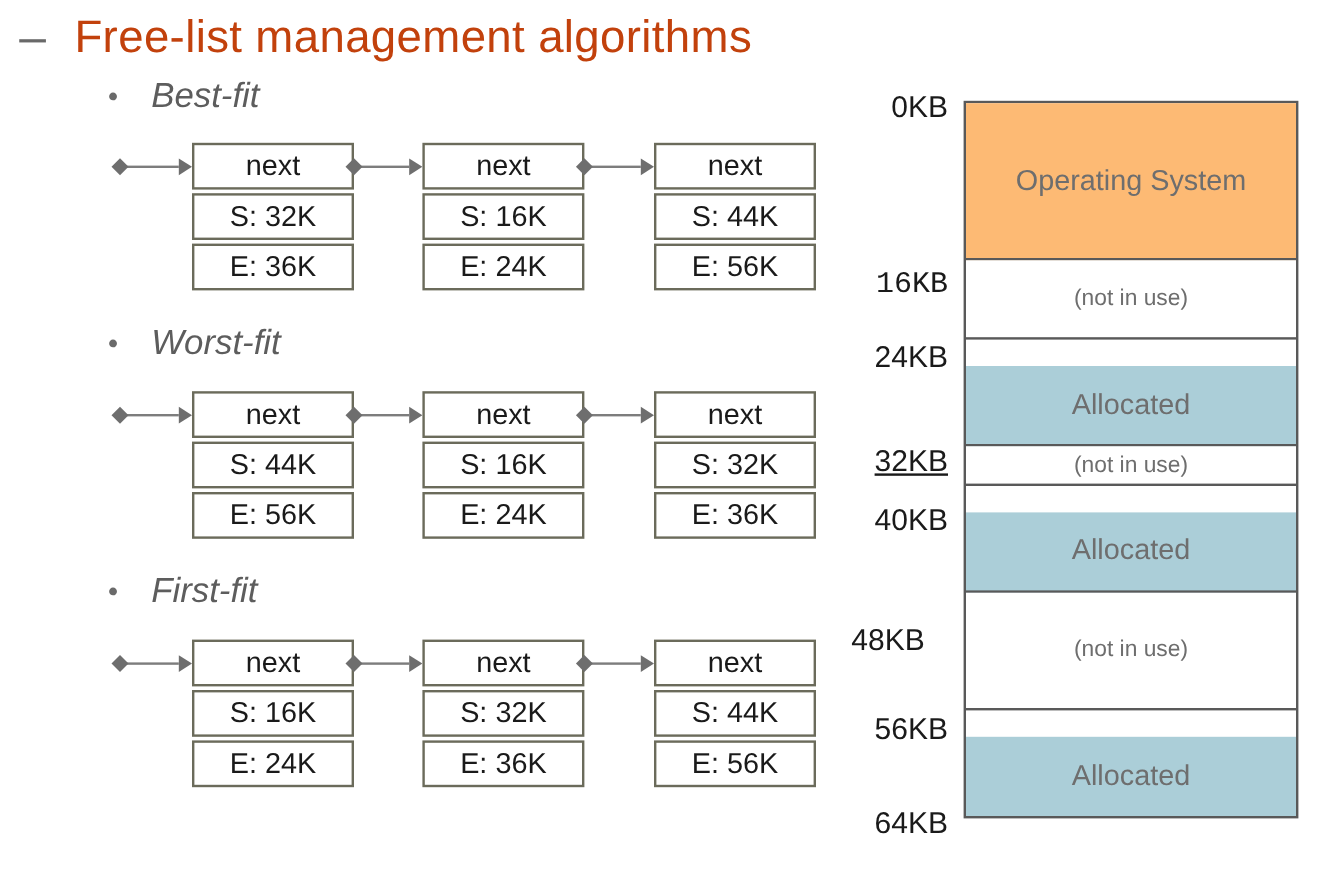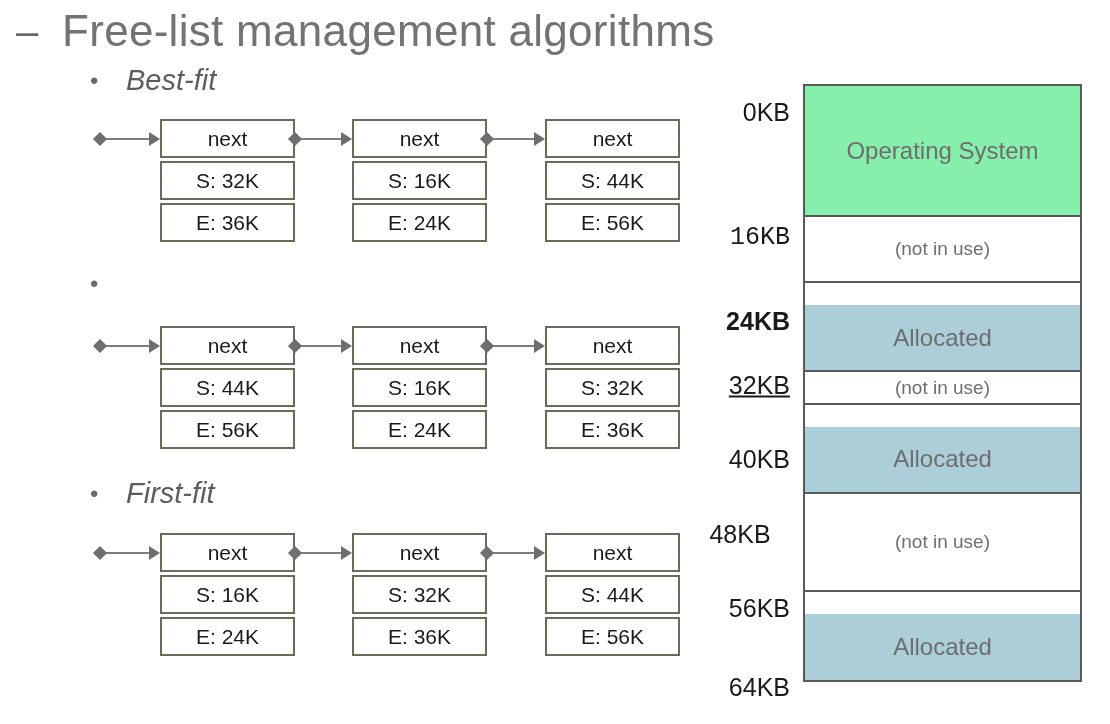--- a/index.html
+++ b/index.html
@@ -4,34 +4,34 @@
 <style>
   html,body { margin:0; padding:0; background:#ffffff; }
   .slide {
     position:relative; width:1110px; height:724px; background:#ffffff;
     font-family:"Liberation Sans", sans-serif; overflow:hidden;
   }
 
   
   .title-row { position:absolute; left:16px; top:6px; display:flex; align-items:flex-start; color:#696969; }
   .title-dash { font-size:40px; line-height:50px; width:46px; }
-  .page-title { margin:0; font-size:44px; line-height:50px; font-weight:400; color:#737373; letter-spacing:0.3px; }
+  .page-title { margin:0; font-size:38px; line-height:50px; font-weight:400; color:#c2410c; letter-spacing:0.3px; }
 
   
   .section-label { position:absolute; left:90px; display:flex; align-items:center; color:#5d5d5d; }
   .bullet { font-size:24px; width:36px; color:#6a6a6a; }
   .section-title { font-size:29px;font-style:italic; }
   .sl-0 { top:64px; } .sl-1 { top:270px; } .sl-2 { top:477px; }
 
   
   .node { position:absolute; width:135px; display:flex; flex-direction:column; gap:3px; }
   .cell {
     height:39px; box-sizing:border-box; border:2px solid #6b6b5b; background:#ffffff;
     display:flex; align-items:center; justify-content:center;
-    font-size:21px; color:#1a1a1a;
+    font-size:24px; color:#1a1a1a;
   }
   .col-0 { left:160px; } .col-1 { left:352px; } .col-2 { left:545px; }
   .row-0 { top:119px; } .row-1 { top:326px; } .row-2 { top:533px; }
 
   
   .connector { position:absolute; height:14px; display:flex; align-items:center; }
   .diamond { width:10px; height:10px; background:#6e6e6e; transform:rotate(45deg); flex:none; }
   .pline { flex:1; height:2px; background:#7d7d7d; }
   .arrowhead { width:0; height:0; border-top:7px solid transparent; border-bottom:7px solid transparent; border-left:11px solid #6e6e6e; flex:none; }
   .y-0 { top:132px; } .y-1 { top:339px; } .y-2 { top:546px; }
@@ -45,48 +45,49 @@
     box-sizing:border-box; border:2px solid #595959; background:#ffffff;
     display:flex; flex-direction:column;
   }
   .region {
     box-sizing:border-box; border-bottom:2px solid #595959;
     display:flex; align-items:center; justify-content:center;
     color:#6e6e6e; font-size:24px;
   }
   .region:last-child { border-bottom:none; }
   .region.free { font-size:19px; background:#ffffff; }
-  .region.os { background:#86efac; }
+  .region.os { background:#fdba74; }
   .region.allocated { background:#abced8;margin-top:22px; }
   .h-0 { height:148px; } .h-1 { height:74px; } .h-2 { height:75px; } .h-3 { height:37px; }
   .h-4 { height:75px; }  .h-5 { height:111px; } .h-6 { height:74px; }
 
   .tick {
     position:absolute; left:690px; width:100px; text-align:right;
     font-size:25px; color:#1a1a1a; transform:translateY(-50%);
   }
-  .t-0 { top:90px;margin-top:22px; }  .t-1 { top:237px;font-family:Liberation Mono, monospace; } .t-2 { top:321px;font-weight:bold; } .t-3 { top:385px;text-decoration:underline; }
-  .t-4 { top:459px; } .t-5 { top:534px;text-align:center; } .t-6 { top:608px; } .t-7 { top:687px; }
+  .t-0 { top:90px; }  .t-1 { top:237px;font-family:Liberation Mono, monospace; } .t-2 { top:298px; } .t-3 { top:385px;text-decoration:underline; }
+  .t-4 { top:434px; } .t-5 { top:534px;text-align:center; } .t-6 { top:608px; } .t-7 { top:687px; }
 </style>
 </head>
 <body>
 
 <div class="slide">
 
   <div class="title-row">
     <span class="title-dash">–</span>
     <h1 class="page-title">Free-list management algorithms</h1>
   </div>
 
   <div class="section-label sl-0">
     <span class="bullet">•</span>
     <span class="section-title">Best-fit</span>
   </div>
   <div class="section-label sl-1">
     <span class="bullet">•</span>
+    <span class="section-title">Worst-fit</span>
   </div>
   <div class="section-label sl-2">
     <span class="bullet">•</span>
     <span class="section-title">First-fit</span>
   </div>
 
   <div class="connector y-0 cx-head">
     <span class="diamond"></span>
     <span class="pline"></span>
     <span class="arrowhead"></span>

